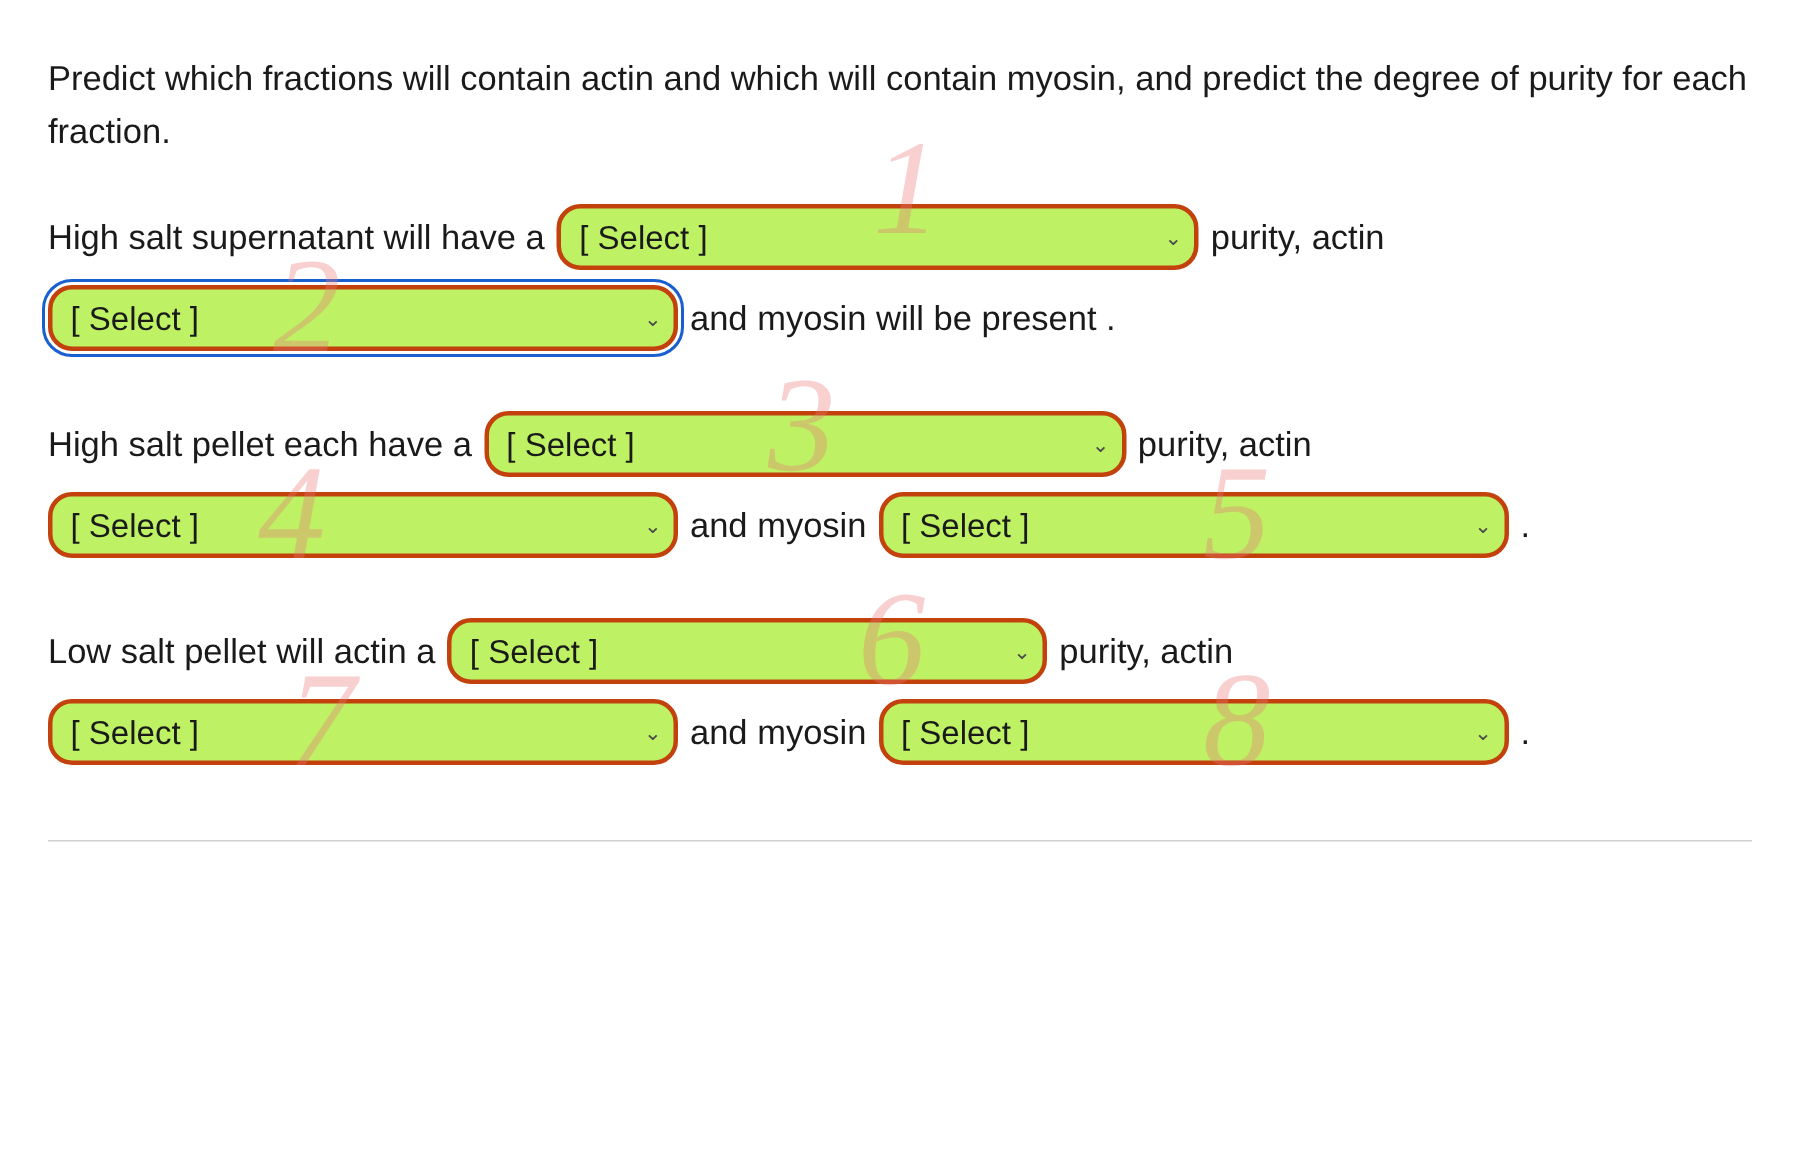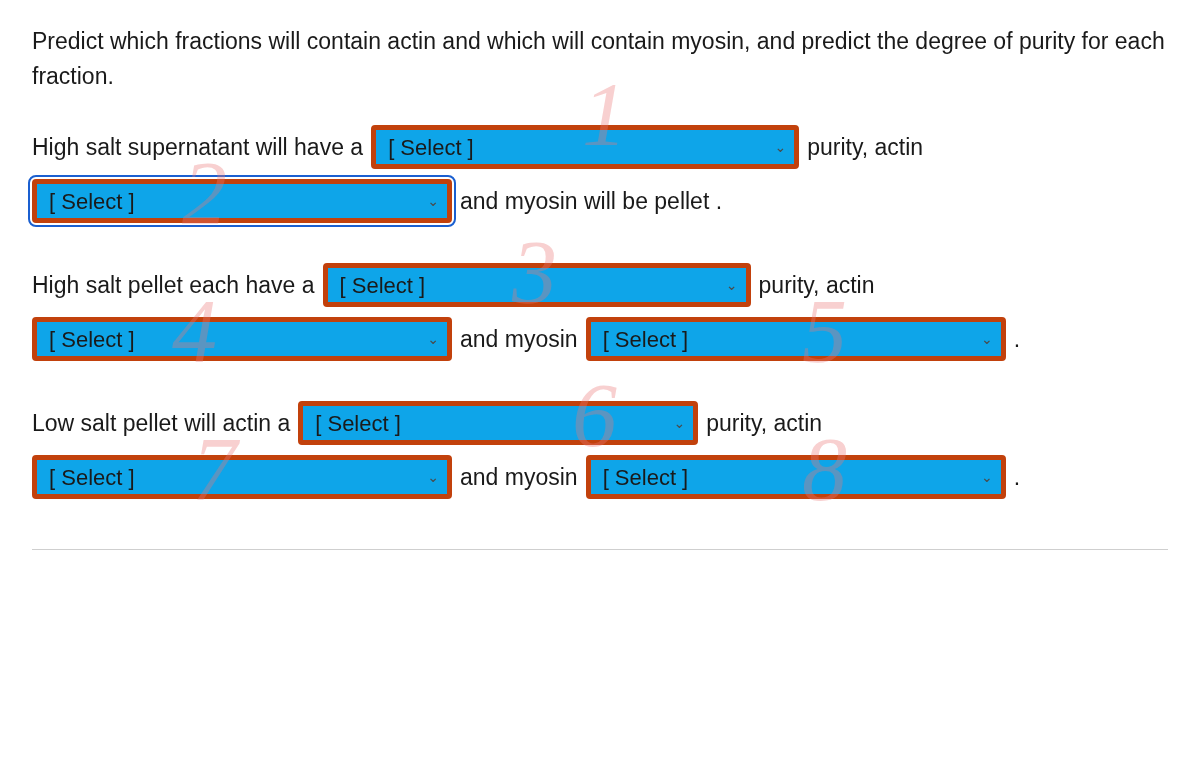--- a/index.html
+++ b/index.html
@@ -23,23 +23,23 @@
     gap: 10px 8px;
     margin-bottom: 20px;
     position: relative;
   }
   .row-tight { margin-bottom: 10px; }
   .section-gap { margin-bottom: 40px; }
   .select-box {
     display: inline-flex;
     align-items: center;
     justify-content: space-between;
-    border: 5px solid #c2410c;
-    border-radius: 4px;
-    background: #0ea5e9;
+    border: 3px solid #c2410c;
+    border-radius: 16px;
+    background: #bef264;
     padding: 6px 8px 6px 12px;
     font-size: 22px;
     color: #1a1a1a;
     cursor: pointer;
     height: 44px;
   }
   .select-box.focused {
     outline: 2px solid #1a5fd0;
     outline-offset: 2px;
   }
@@ -57,21 +57,21 @@
     position: absolute;
     font-family: Georgia, "Times New Roman", serif;
     font-size: 90px;
     font-style: italic;
     color: rgba(235, 120, 120, 0.35);
     pointer-events: none;
     user-select: none;
     z-index: 0;
     line-height: 1;
   }
-  .content-wrap { position: relative; }
+  .content-wrap { position: relative; margin-top: 11px; }
   .txt { white-space: nowrap; }
   hr.bottom-rule {
     margin-top: 50px;
     border: none;
     border-top: 1px solid #cfcfcf;
   }
 </style>
 </head>
 <body>
 
@@ -88,21 +88,21 @@
     </div>
     <span class="txt">purity, actin</span>
   </div>
 
   <div class="row section-gap">
     <span class="watermark" style="left:150px; top:-30px;">2</span>
     <div class="select-box w-420 focused">
       <span class="select-label">[ Select ]</span>
       <span class="chevron">⌄</span>
     </div>
-    <span class="txt">and myosin will be pellet .</span>
+    <span class="txt">and myosin will be present .</span>
   </div>
 
   <div class="row row-tight">
     <span class="watermark" style="left:480px; top:-35px;">3</span>
     <span class="txt">High salt pellet each have a</span>
     <div class="select-box w-wide">
       <span class="select-label">[ Select ]</span>
       <span class="chevron">⌄</span>
     </div>
     <span class="txt">purity, actin</span>

